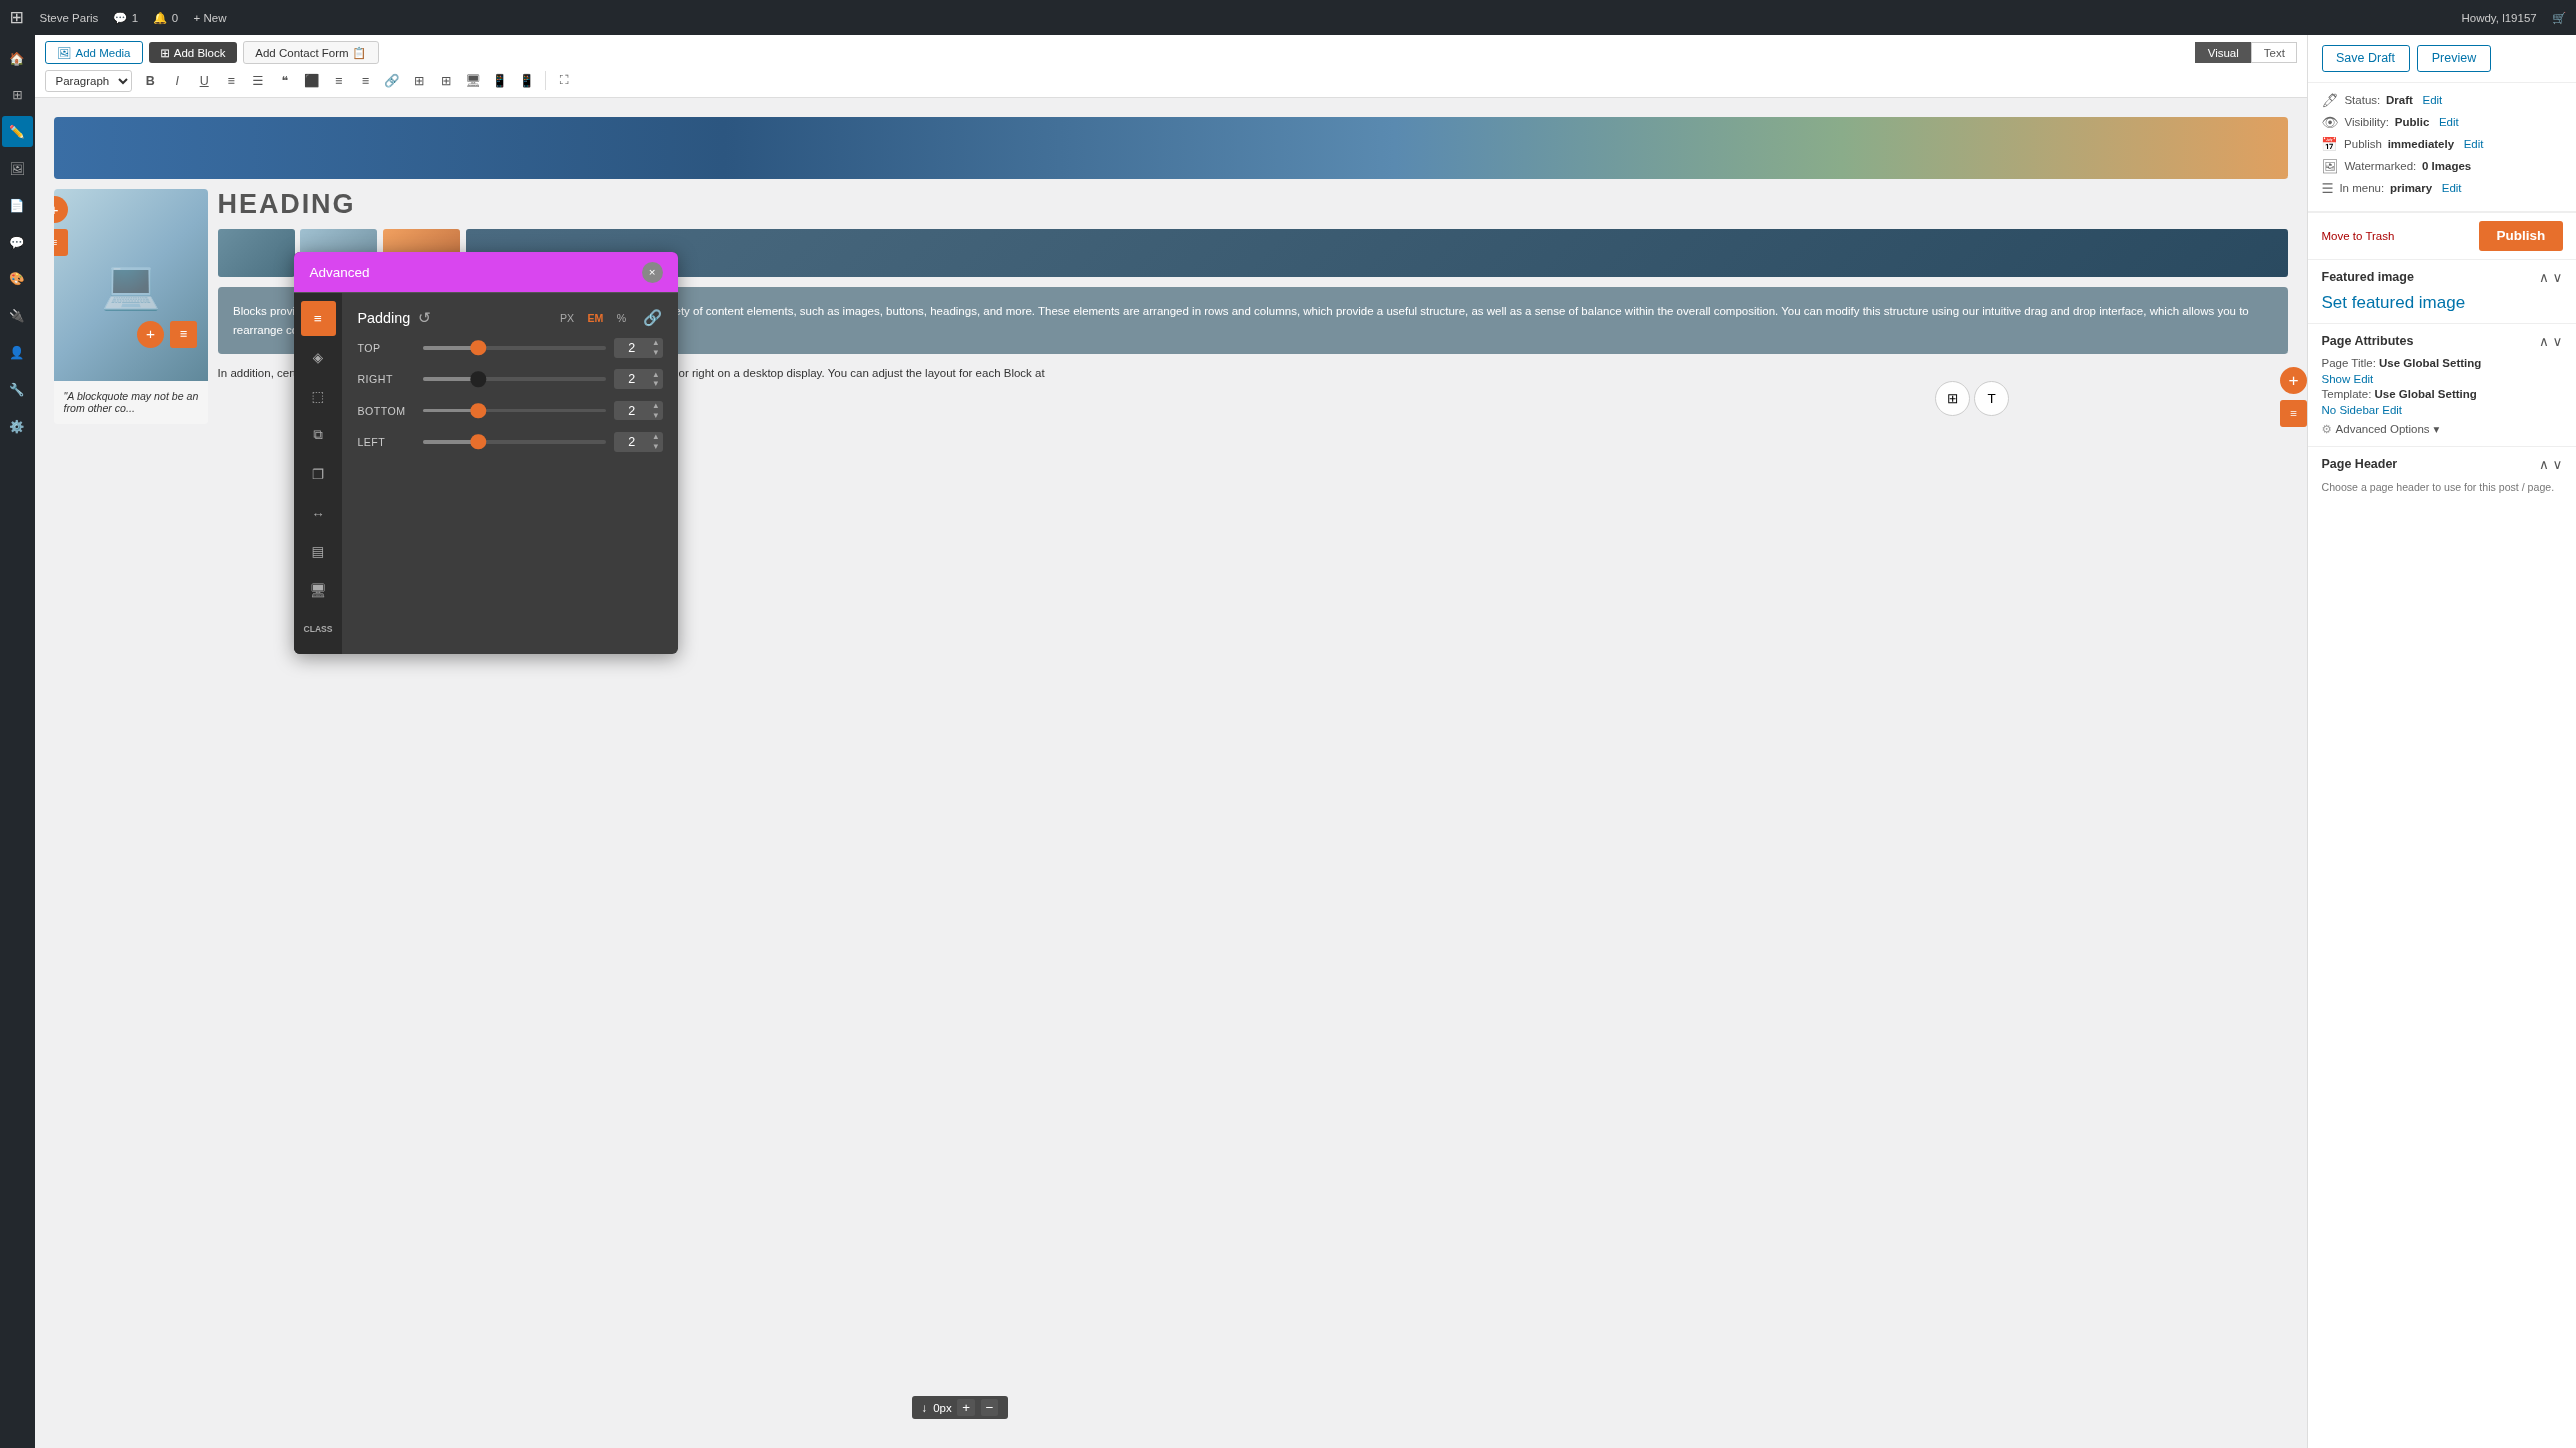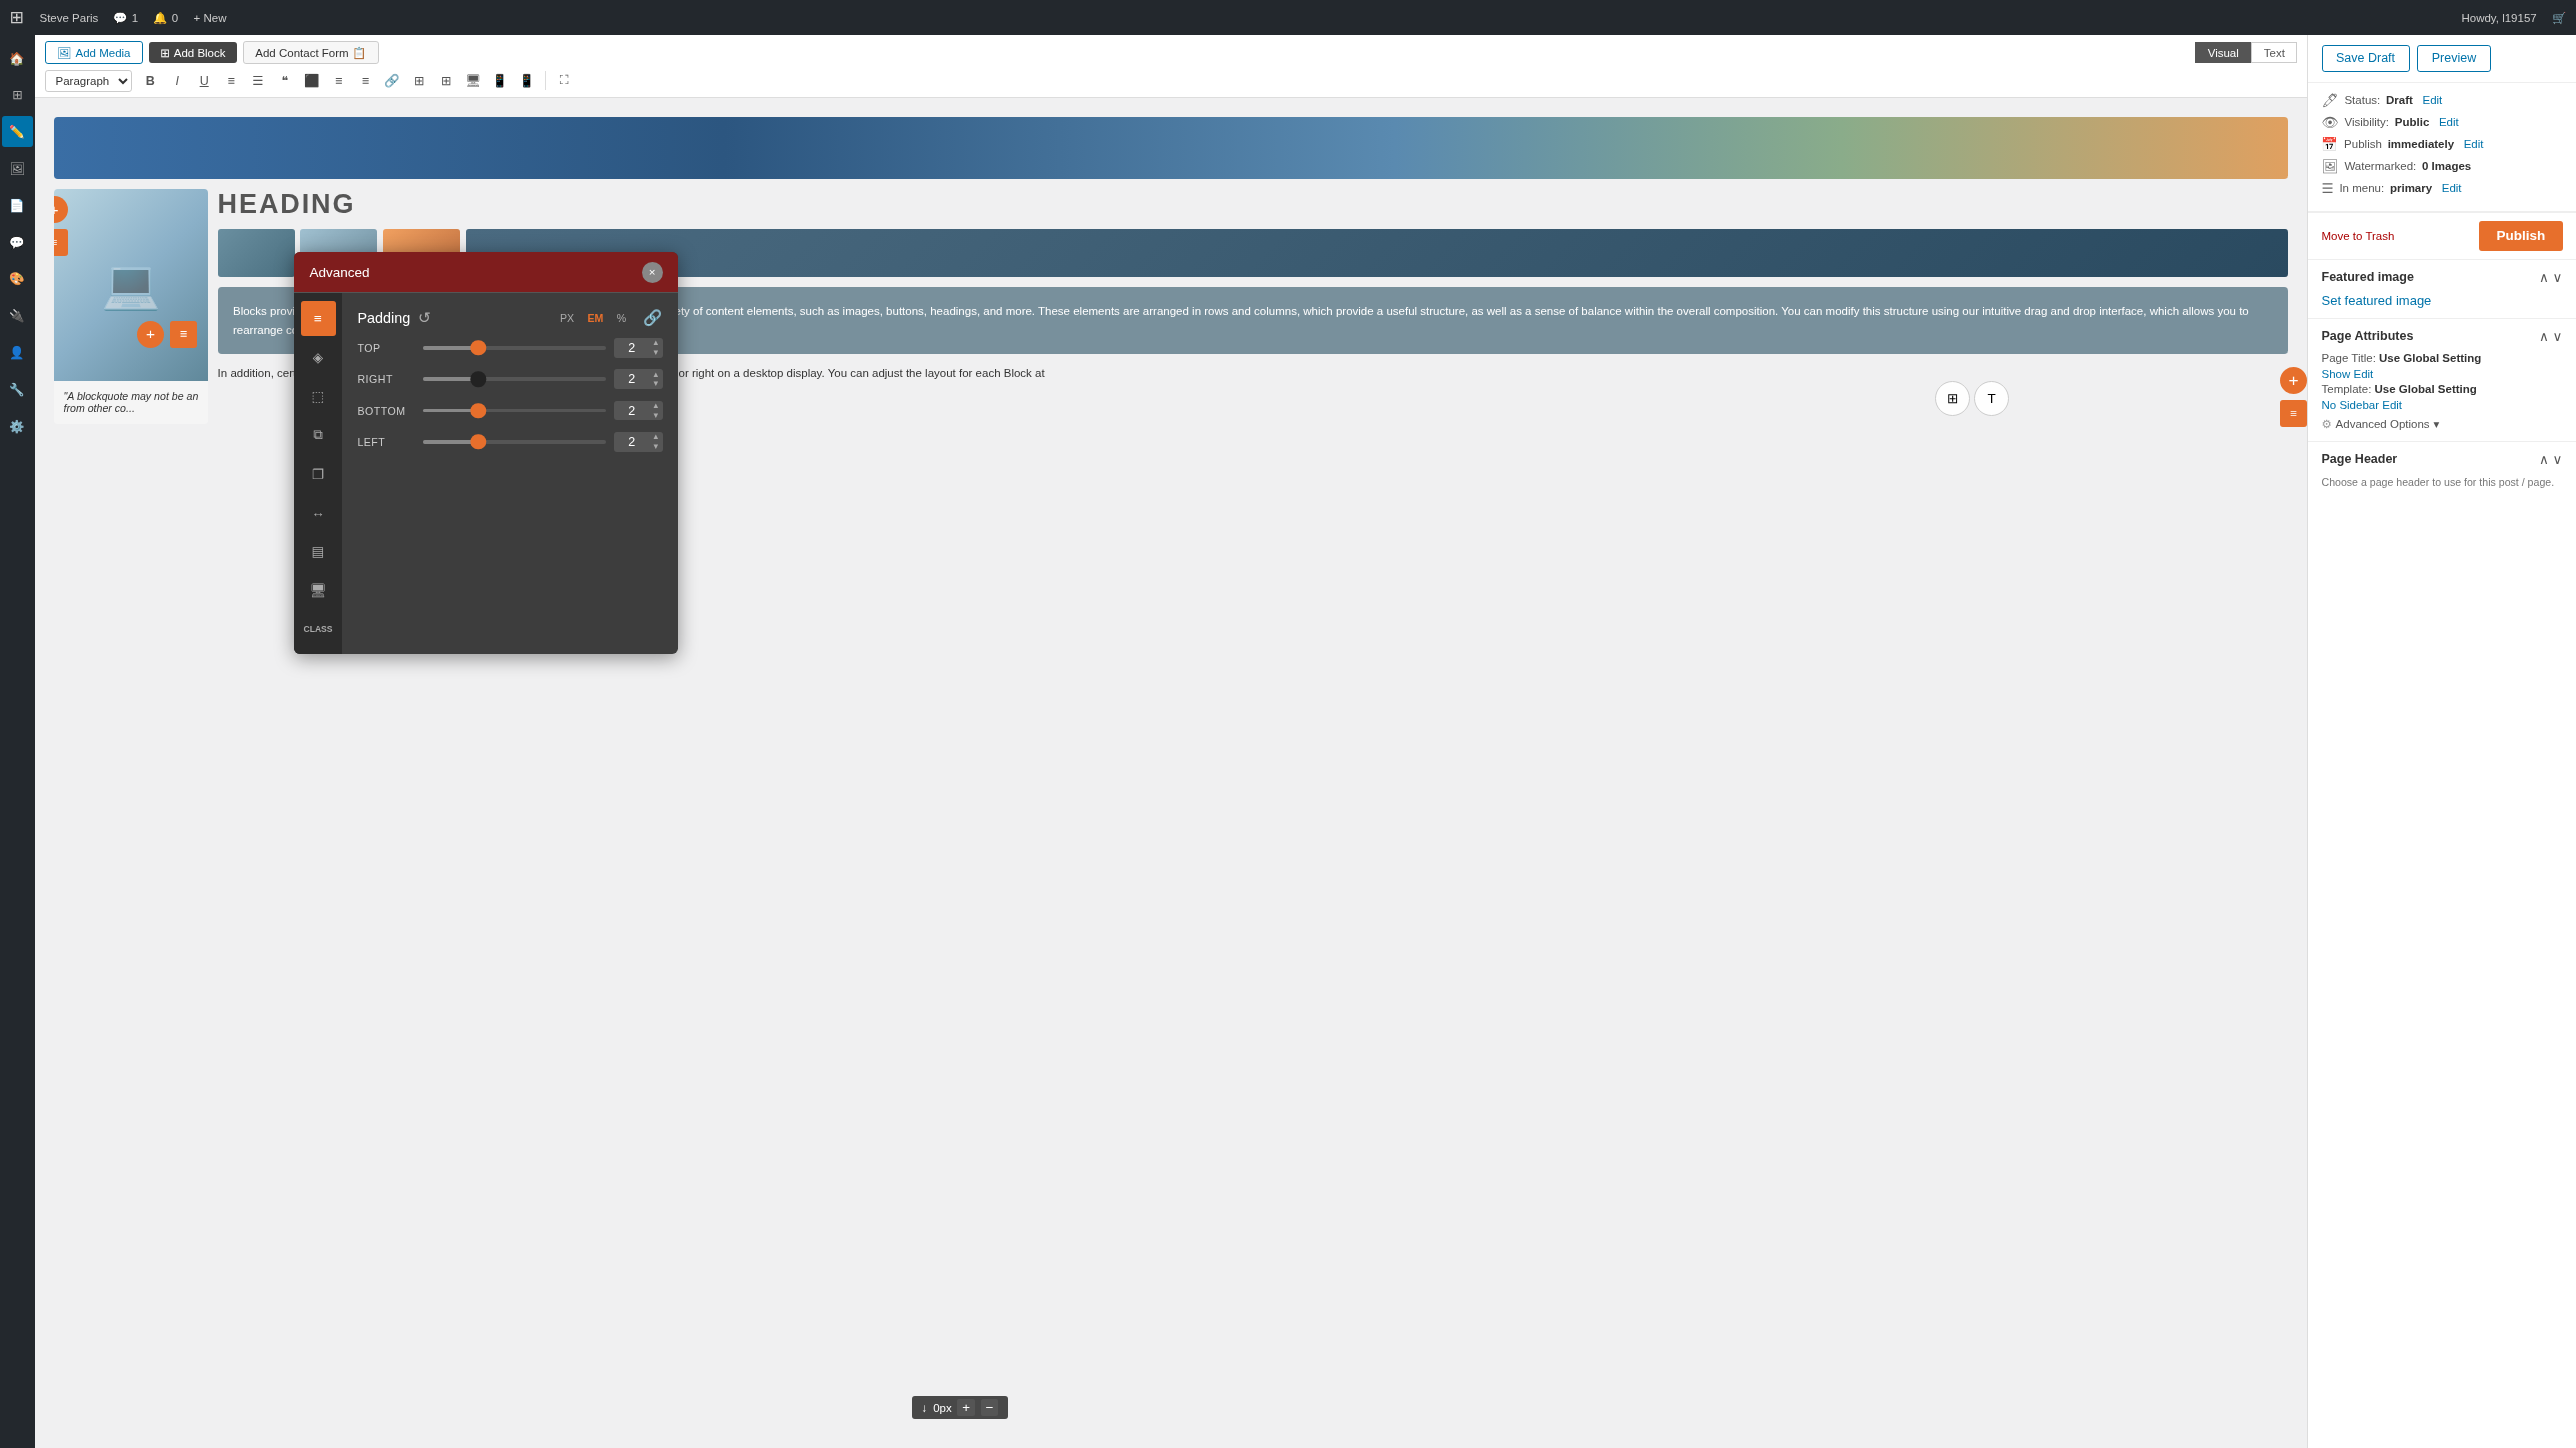--- a/index.html
+++ b/index.html
@@ -184,21 +184,21 @@
       background: #3d3d3d;
       border-radius: 5.8px;
       z-index: 500;
       box-shadow: 0 3.8px 19px rgba(0,0,0,0.4);
     }
     .advanced-panel-header {
       display: flex;
       align-items: center;
       justify-content: space-between;
       padding: 9.6px 15.4px;
-      background: #7f1d1d;
+      background: #d946ef;
       border-radius: 5.8px 5.8px 0 0;
       border-bottom: 1px solid #555;
     }
     .advanced-panel-title {
       color: #fff;
       font-size: 13.5px;
       font-weight: 500;
     }
     .advanced-panel-close {
       width: 21px;
@@ -500,21 +500,21 @@
       background: #e76f2c;
       color: #fff;
       border: none;
       padding: 7.7px 17.3px;
       border-radius: 2.9px;
       font-size: 13.5px;
       font-weight: 600;
       cursor: pointer;
     }
 
-    .set-featured { color: #0073aa; font-size: 13px; cursor: pointer; text-decoration: none; display: block; margin-top: 3.8px; }
+    .set-featured { color: #0073aa; font-size: 17px; cursor: pointer; text-decoration: none; display: block; margin-top: 3.8px; }
 
     .page-attr-row {
       font-size: 11.5px;
       color: #555;
       margin-bottom: 3.8px;
     }
     .page-attr-row strong { color: #333; font-weight: 600; }
     .page-attr-link { color: #0073aa; text-decoration: none; }
 
     .advanced-options-row {

